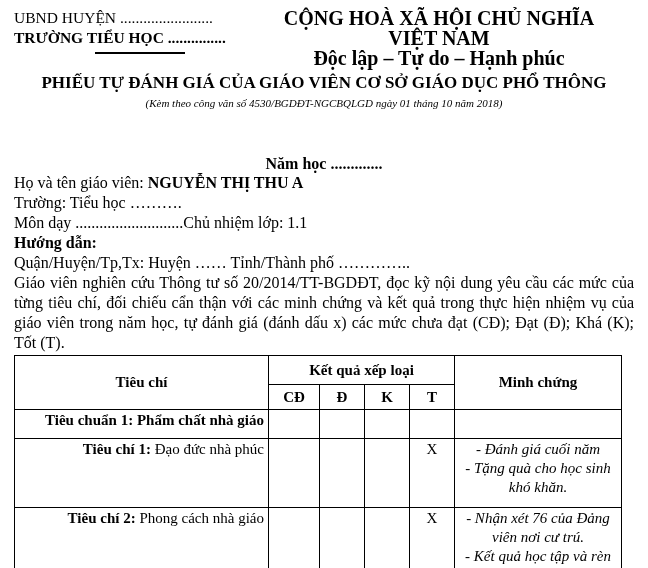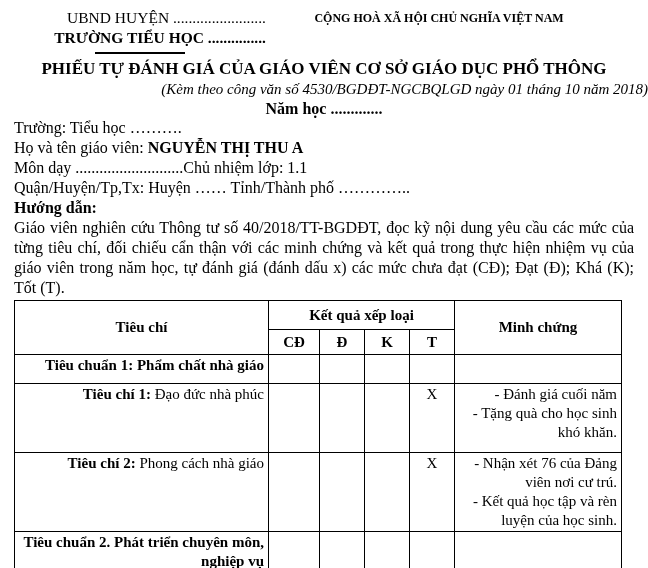--- a/index.html
+++ b/index.html
@@ -5,28 +5,28 @@
   html, body { margin: 0; padding: 0; background: #ffffff; }
   body {
     width: 648px; height: 568px; overflow: hidden;
     font-family: "Liberation Serif", "DejaVu Serif", serif;
     color: #000;
   }
   .page { width: 648px; height: 568px; padding: 8px 0 0 0; box-sizing: border-box; }
 
   
   .hdr { display: flex; align-items: flex-start; }
-  .hdr-left { width: 252px; margin-left: 14px; text-align: right; font-size: 15.5px; line-height: 20px; }
-  .hdr-right { width: 330px; margin-left: 8px; text-align: center; font-size: 12px; line-height: 20px; font-weight: bold; }
+  .hdr-left { width: 252px; margin-left: 14px; text-align: left; font-size: 15.5px; line-height: 20px; }
+  .hdr-right { width: 330px; margin-left: 8px; text-align: center; font-size: 20px; line-height: 20px; font-weight: bold; }
   .b { font-weight: bold; }
   .hr-short { width: 90px; border-top: 2px solid #000; margin: 4px auto 0 auto; height: 0; }
 
   .title { text-align: center; font-weight: bold; font-size: 17px; line-height: 21px; margin-top: 4px; }
-  .subtitle { text-align: right; font-style: italic; font-size: 15px; line-height: 20px; }
-  .year { text-align: center; font-weight: bold; font-size: 16px; line-height: 19px; }
+  .subtitle { text-align: center; font-style: italic; font-size: 11px; line-height: 20px; }
+  .year { text-align: center; font-weight: bold; font-size: 16px; line-height: 19px; margin-top: 41px; }
 
   .info { margin: 0 14px; font-size: 16px; line-height: 20px; }
   .line { white-space: nowrap; }
   .guide { text-align: justify; }
 
   
   table.eval {
     border-collapse: collapse; table-layout: fixed;
     margin-left: 14px; margin-top: 2px;
     font-size: 15px; line-height: 19px;
@@ -34,53 +34,54 @@
   table.eval td, table.eval th { border: 1.5px solid #000; padding: 1px 4px; overflow: hidden; }
   th.h-crit { width: 245px; }
   th.h-lvl  { width: 36px; }
   th.h-lvl.cd { width: 42px; }
   th.h-ev   { width: 158px; }
   th { font-weight: bold; text-align: center; vertical-align: middle; }
   tr.subhead th { height: 26px; }
   tr.head th { height: 22px; }
   td.c-crit { vertical-align: top; text-align: right; padding-top: 2px; }
   td.c-mark { text-align: center; vertical-align: top; padding-top: 2px; }
-  td.c-ev   { vertical-align: top; text-align: right; padding-top: 2px; }
+  td.c-ev   { vertical-align: top; text-align: center; padding-top: 2px; font-style: italic; }
   tr.r-section td { height: 26px; }
   tr.r-crit1 td { height: 66px; }
   tr.r-crit2 td { height: 76px; margin-top: 11px; }
   tr.r-section2 td { height: 38px; }
 </style>
 </head>
 <body>
 
 <div class="page">
 
   <div class="hdr">
     <div class="hdr-left">
       <div>UBND HUYỆN ........................</div>
       <div class="b">TRƯỜNG TIỂU HỌC ...............</div>
       <div class="hr-short"></div>
     </div>
     <div class="hdr-right">
       <div>CỘNG HOÀ XÃ HỘI CHỦ NGHĨA VIỆT NAM</div>
+      <div>Độc lập – Tự do – Hạnh phúc</div>
     </div>
   </div>
 
   <div class="title">PHIẾU TỰ ĐÁNH GIÁ CỦA GIÁO VIÊN CƠ SỞ GIÁO DỤC PHỔ THÔNG</div>
   <div class="subtitle">(Kèm theo công văn số 4530/BGDĐT-NGCBQLGD ngày 01 tháng 10 năm 2018)</div>
   <div class="year">Năm học .............</div>
 
   <div class="info">
+    <div class="line"><span>Họ và tên giáo viên: </span><span class="b">NGUYỄN THỊ THU A</span></div>
     <div class="line">Trường: Tiểu học ……….</div>
-    <div class="line"><span>Họ và tên giáo viên: </span><span class="b">NGUYỄN THỊ THU A</span></div>
     <div class="line"><span>Môn dạy ...........................</span><span>Chủ nhiệm lớp: 1.1</span></div>
+    <div class="line b">Hướng dẫn:</div>
     <div class="line">Quận/Huyện/Tp,Tx: Huyện …… Tỉnh/Thành phố …………..</div>
-    <div class="line b">Hướng dẫn:</div>
-    <div class="guide">Giáo viên nghiên cứu Thông tư số 40/2018/TT-BGDĐT, đọc kỹ nội dung yêu cầu các mức của từng tiêu chí, đối chiếu cẩn thận với các minh chứng và kết quả trong thực hiện nhiệm vụ của giáo viên trong năm học, tự đánh giá (đánh dấu x) các mức chưa đạt (CĐ); Đạt (Đ); Khá (K); Tốt (T).</div>
+    <div class="guide">Giáo viên nghiên cứu Thông tư số 20/2014/TT-BGDĐT, đọc kỹ nội dung yêu cầu các mức của từng tiêu chí, đối chiếu cẩn thận với các minh chứng và kết quả trong thực hiện nhiệm vụ của giáo viên trong năm học, tự đánh giá (đánh dấu x) các mức chưa đạt (CĐ); Đạt (Đ); Khá (K); Tốt (T).</div>
   </div>
 
   <table class="eval">
     <tbody>
         <tr class="subhead">
       <th class="h-crit" rowspan="2">Tiêu chí</th>
       <th colspan="4">Kết quả xếp loại</th>
       <th class="h-ev" rowspan="2">Minh chứng</th>
     </tr>
     <tr class="head">

